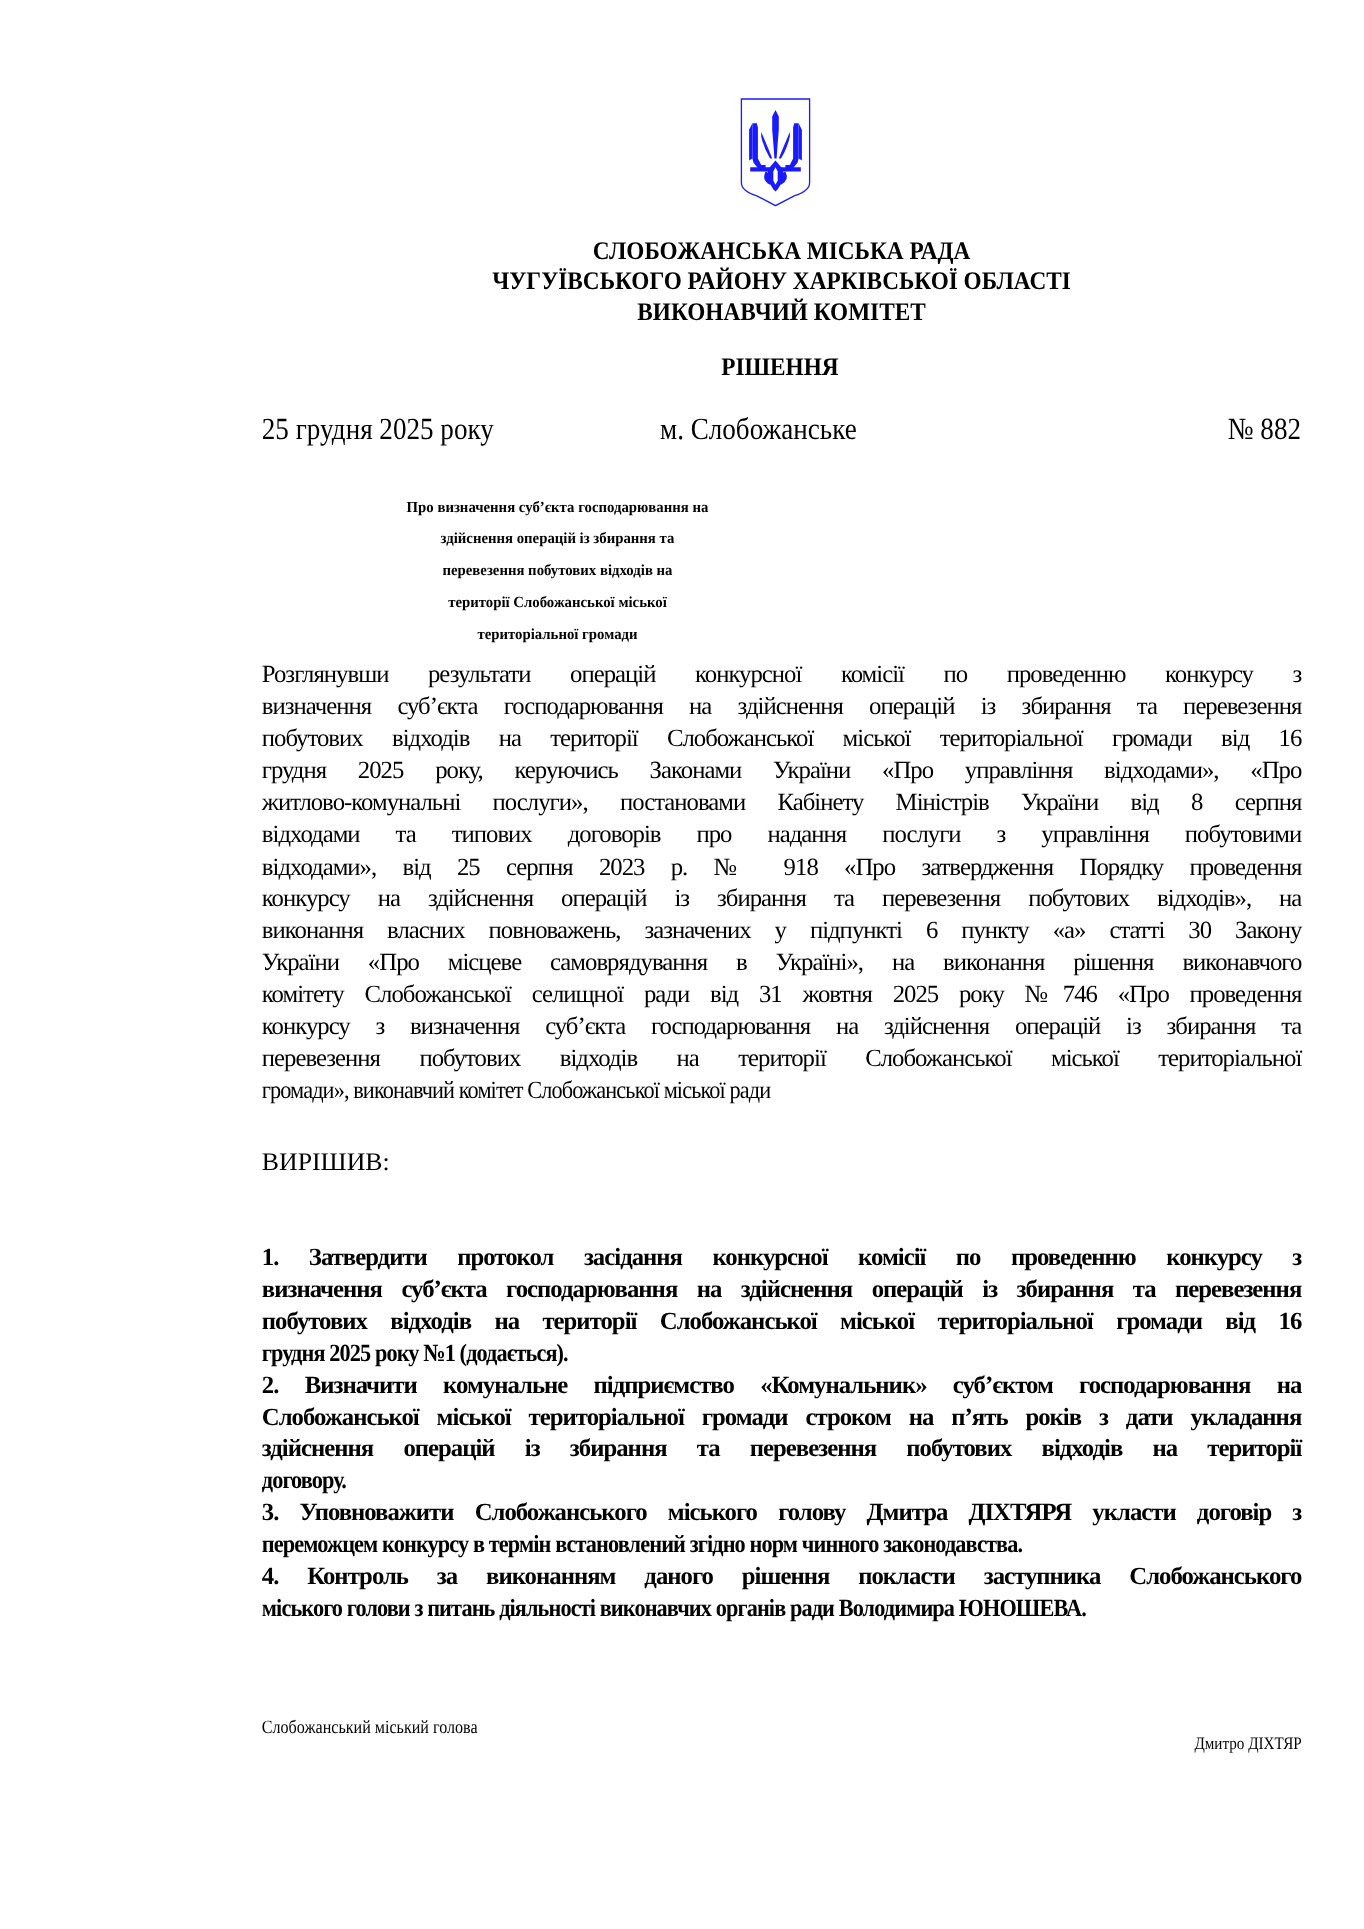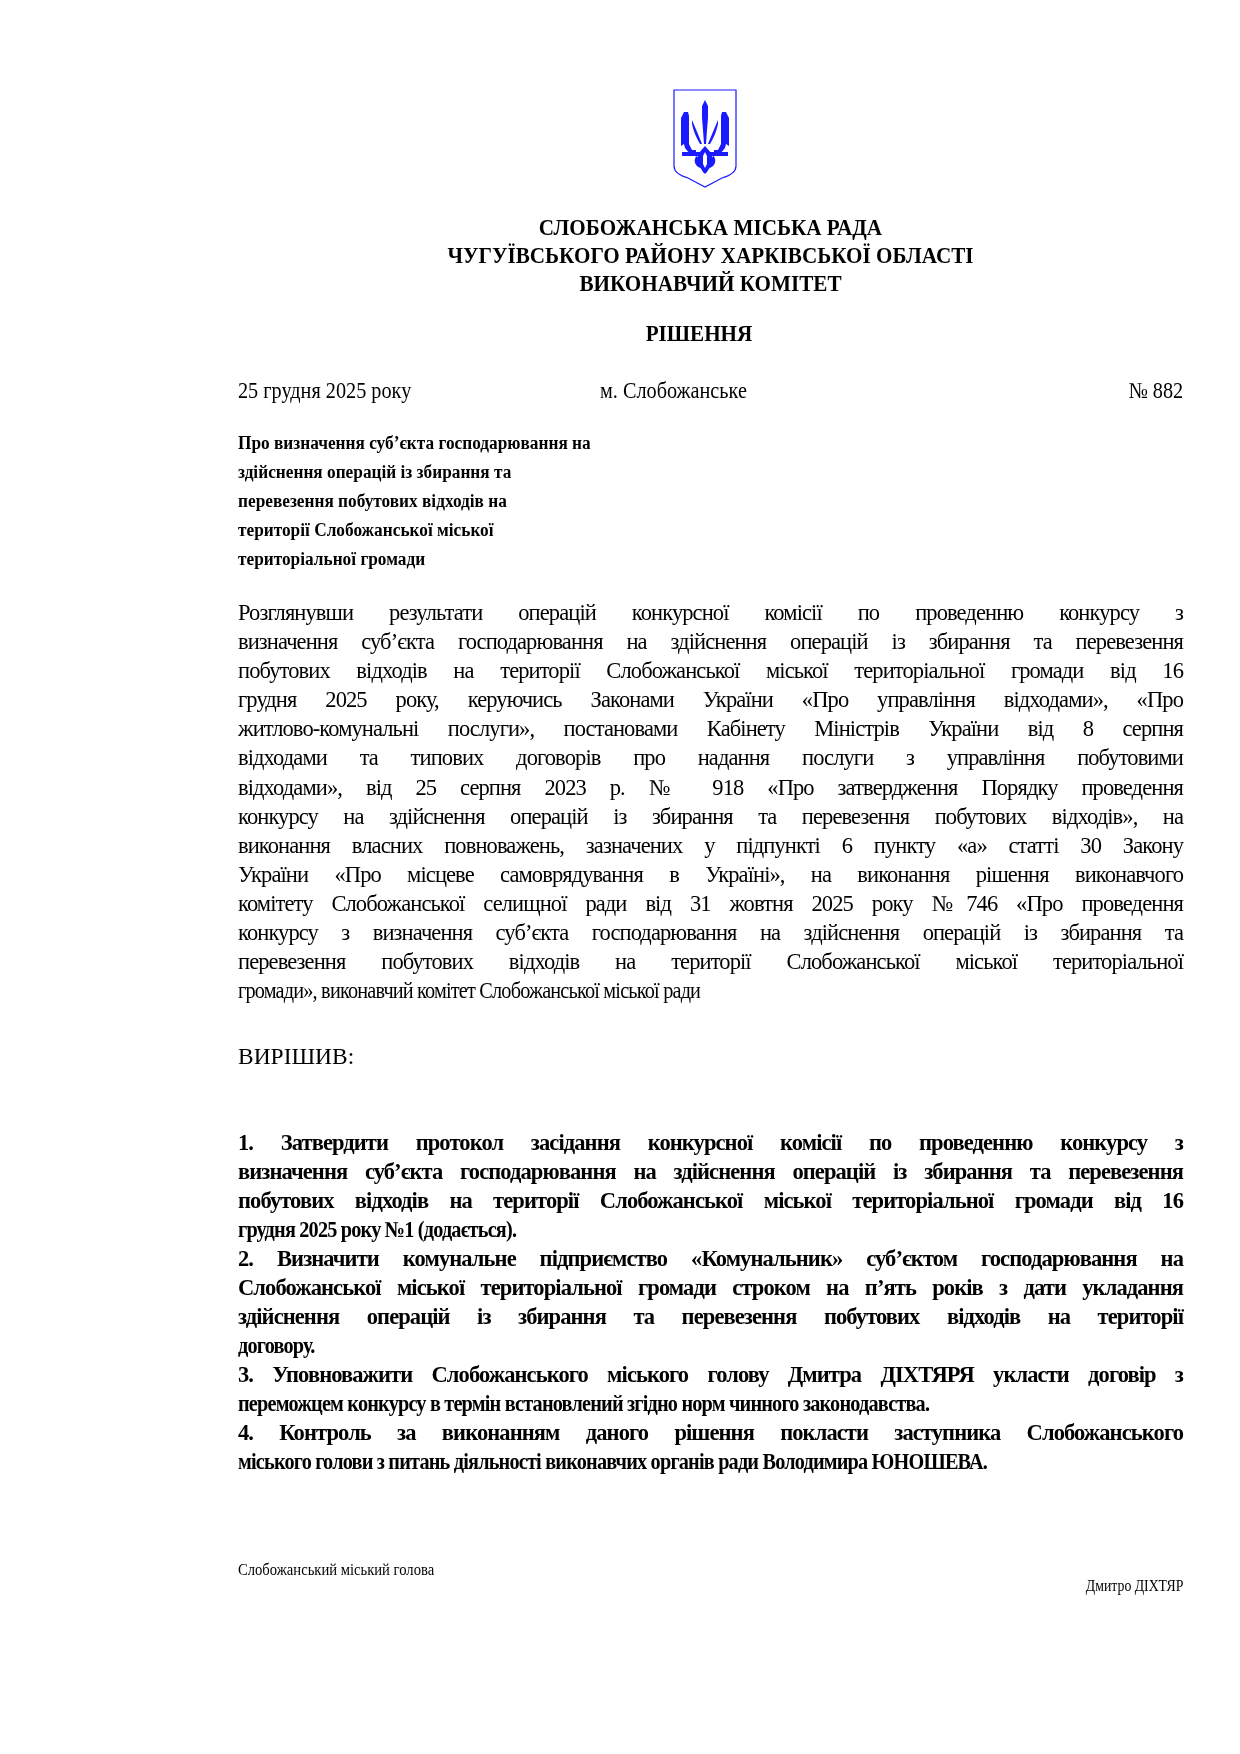--- a/index.html
+++ b/index.html
@@ -4,30 +4,30 @@
 <style>
   html, body { margin: 0; padding: 0; background: #ffffff; }
   body { width: 1240px; height: 1754px; position: relative; overflow: hidden;
          font-family: "Liberation Serif", "DejaVu Serif", serif; color: #000; }
   .page { position: absolute; left: 0; top: 0; width: 1240px; height: 1754px; margin-left: 32px; }
   .abs { position: absolute; }
   .coat { left: 640px; top: 88px; width: 66px; height: 100px; }
   .header { left: 206px; width: 945px; top: 214px; text-align: center;
             font-weight: bold; font-size: 23px; line-height: 28px; }
   .header div { transform: scaleX(0.92); transform-origin: center; white-space: nowrap; }
-  .decision { left: 194px; width: 945px; top: 320px; text-align: center;
+  .decision { left: 204px; width: 945px; top: 320px; text-align: center;
               font-weight: bold; font-size: 23px; line-height: 28px; }
   .decision span { display: inline-block; transform: scaleX(0.92); }
-  .dateline { left: 206px; width: 945px; top: 377px; font-size: 23px; line-height: 28px; height: 28px; }
+  .dateline { left: 206px; width: 945px; top: 377px; font-size: 28px; line-height: 28px; height: 28px; }
   .dateline span { position: absolute; top: 0; white-space: nowrap; display: inline-block;
                    transform: scaleX(0.88); transform-origin: left center; }
   .d-date { left: 0; }
   .d-city { left: 362px; }
   .d-num { right: 0; transform-origin: right center !important; }
-  .subject { left: 206px; width: 560px; top: 429px; font-weight: bold; font-size: 18px; line-height: 29px; }
+  .subject { left: 206px; width: 560px; top: 447px; font-weight: bold; font-size: 14px; line-height: 29px; text-align: center; }
   .subject div { white-space: nowrap; transform: scaleX(0.96); transform-origin: left center; }
   .body-text { left: 206px; width: 945px; top: 598px; font-size: 22.5px; line-height: 29.1px;
                text-align: justify; }
   .body-text .ln { display: block; text-align: justify; text-align-last: justify; white-space: nowrap;
                    overflow: visible; height: 29.1px; }
   .body-text .ln.last { text-align-last: left; }
   .resolved { left: 206px; top: 1043px; font-size: 23px; line-height: 28px; font-family: "Liberation Serif", serif; }
   .resolved span { display: inline-block; transform: scaleX(1.02); transform-origin: left center; }
   .items { left: 206px; width: 945px; top: 1128px; font-size: 22.5px; line-height: 29px; font-weight: bold; }
   .item-line { display: block; height: 29px; text-align: justify; text-align-last: justify; white-space: nowrap; }

